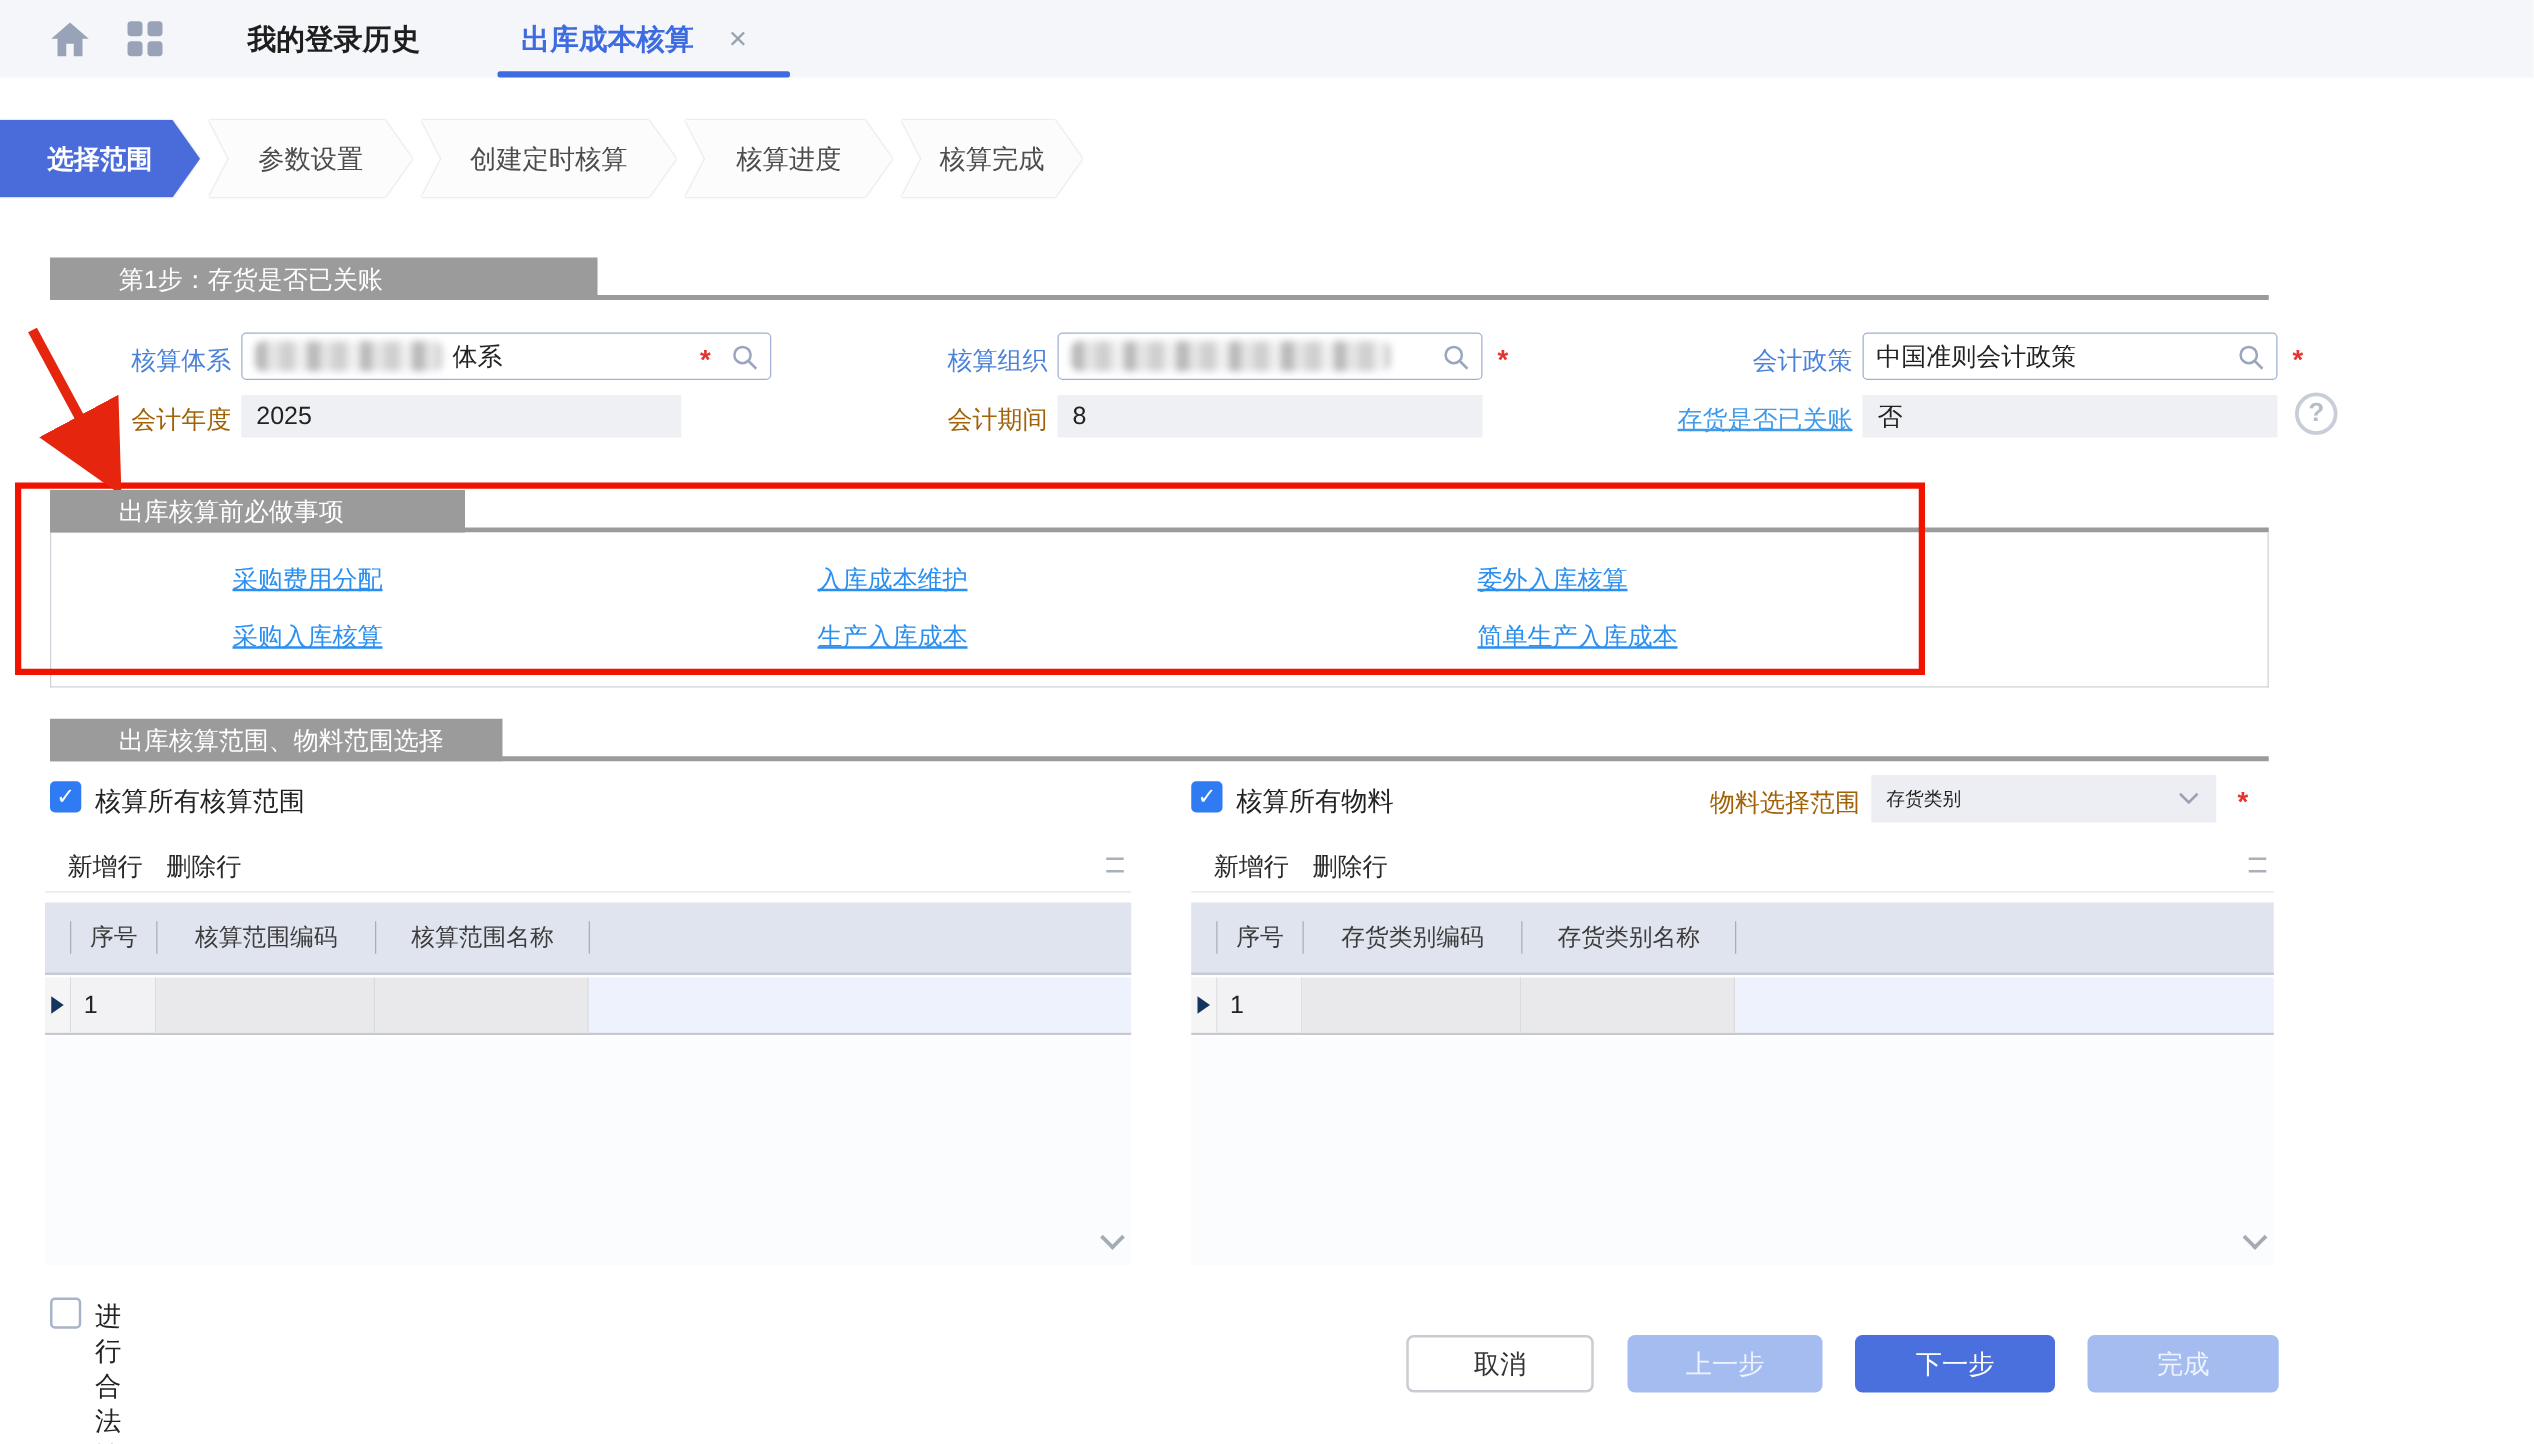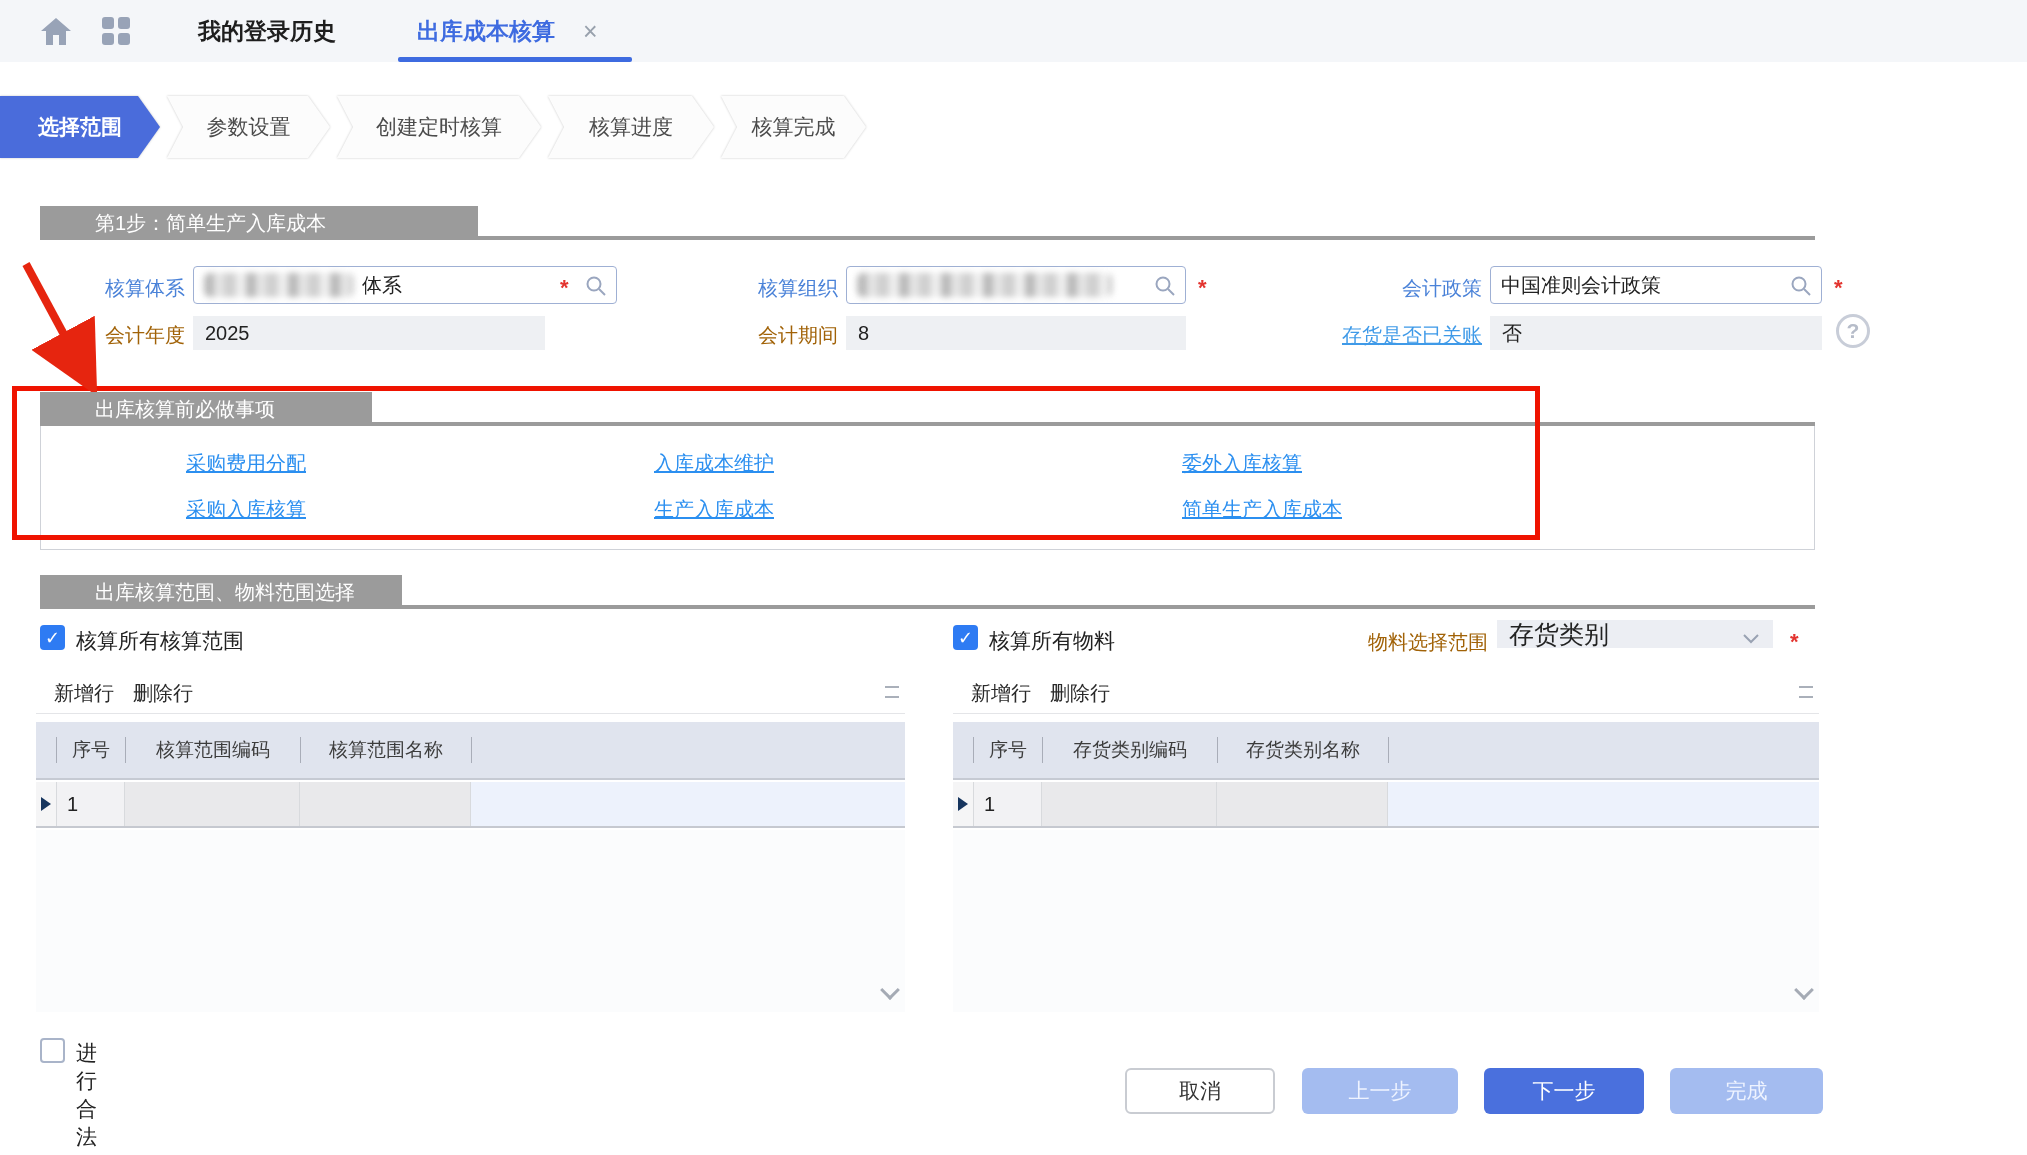--- a/index.html
+++ b/index.html
@@ -63,22 +63,22 @@
               border:5px solid #ef1300; pointer-events:none; z-index:40; }
   .red-arrow { position:absolute; left:8px; top:256px; width:120px; height:136px;
                pointer-events:none; z-index:40; }
 
   
   .cb { position:absolute; width:25px; height:25px; border-radius:4px; cursor:pointer; }
   .cb.checked { background:#2e7bf3; color:#fff; display:flex; align-items:center;
                 justify-content:center; font-size:18px; font-weight:bold; }
   .cb.unchecked { background:#fff; border:2px solid #a9b4c9; }
   .cblabel { position:absolute; font-size:21px; color:#222; }
-  .dd { position:absolute; left:1497px; top:620px; width:276px; height:28px; background:#eceef3;
-        display:flex; align-items:center; padding:0 12px; font-size:25px; color:#222; cursor:pointer; }
+  .dd { position:absolute; left:1497px; top:620px; width:276px; height:38px; background:#eceef3;
+        display:flex; align-items:center; padding:0 12px; font-size:15px; color:#222; cursor:pointer; }
   .dd-ch { position:absolute; right:14px; top:14px; }
 
   
   .panel { position:absolute; top:672px; height:340px; background:#fff; }
   .ptoolbar { position:absolute; left:0; top:0; width:100%; height:42px;
               border-bottom:1px solid #e4e5e8; }
   .tbtn { position:absolute; top:8px; font-size:20px; color:#2a2a2a; cursor:pointer; }
   .cfgic { position:absolute; right:6px; top:14px; width:14px; height:12px;
            border-top:2px solid #aab0ba; border-bottom:2px solid #aab0ba; cursor:pointer; }
   .thead { position:absolute; left:0; top:50px; width:100%; height:58px; background:#e0e4ee;
@@ -137,21 +137,21 @@
         <div class="step" style="width:204px">创建定时核算</div>
       </span>
     <span class="stepwrap">
         <div class="step" style="width:166px">核算进度</div>
       </span>
     <span class="stepwrap">
         <div class="step" style="width:145px">核算完成</div>
       </span>
   </div>
 
-  <div class="secbar" style="left:40px;top:206px;width:438px">第1步：简单生产入库成本</div>
+  <div class="secbar" style="left:40px;top:206px;width:438px">第1步：存货是否已关账</div>
   <div class="secline" style="left:40px;top:236px;width:1775px"></div>
 
   <div class="flabel" style="left:20px;top:275px;width:165px">核算体系</div>
   <div class="lookup" style="left:193px;top:266px;width:424px">
     <div class="pixblur" style="width:150px"></div>
     <span>体系</span>
     <svg class="mag" viewBox="0 0 22 22">
       <circle cx="9" cy="9" r="6.5" fill="none" stroke="#9aa6bf" stroke-width="2"></circle>
       <line x1="14" y1="14" x2="20" y2="20" stroke="#9aa6bf" stroke-width="2"></line>
     </svg>

